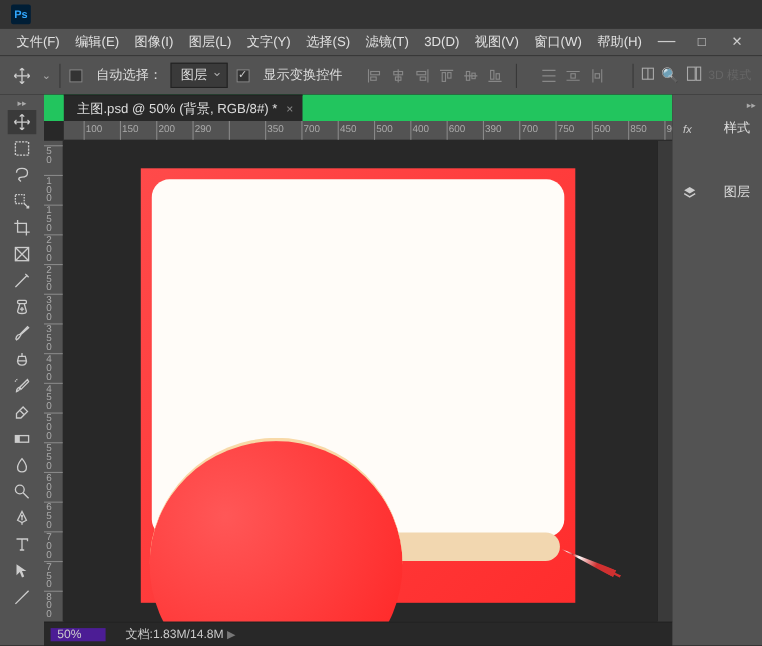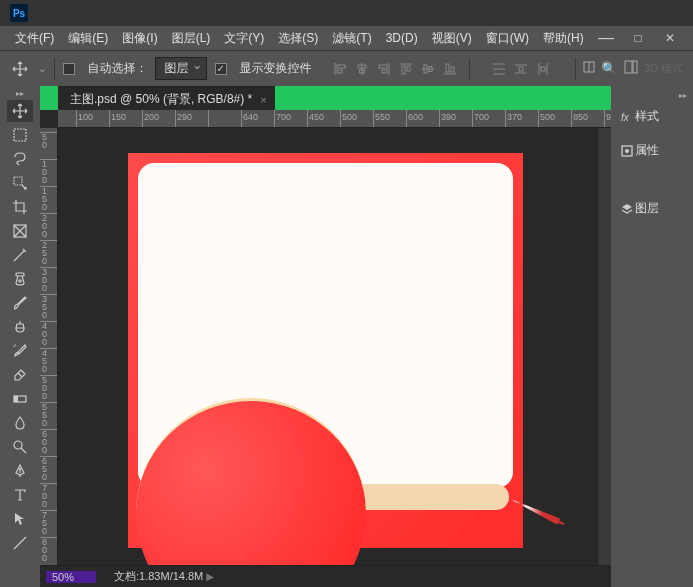--- a/index.html
+++ b/index.html
@@ -51,21 +51,21 @@
 .red-circle { position: absolute; left: 8px; bottom: -80px; width: 230px; height: 230px; border-radius: 50%; background: radial-gradient(circle at 30% 30%, #ff5757, #ff2020); border-top: 3px solid #f8d9a8; }
 .beige-bar { position: absolute; left: 118px; right: 14px; bottom: 38px; height: 26px; background: #f2d7b0; border-radius: 14px; }
 .arrow-annotation { position: absolute; right: 30px; bottom: 50px; width: 60px; height: 7px; background: linear-gradient(90deg, #d03030 0%, #fff 10%, #d03030 20%, #fff 30%, #d03030 60%, #d03030 100%); clip-path: polygon(0 50%, 90% 0, 90% 35%, 100% 35%, 100% 65%, 90% 65%, 90% 100%); transform: rotate(25deg); }
 .scrollbar-v { width: 14px; background: #3a3a3a; border-left: 1px solid #222; }
 .status-bar { height: 22px; background: #282828; border-top: 1px solid #222; display: flex; align-items: center; padding: 0 6px; gap: 18px; }
 .status-zoom { color: #ccc; font-size: 11px; padding: 0 6px; background: #4c1d95; min-width: 50px; }
 .status-doc { color: #ccc; font-size: 11px; }
 .status-arrow { color: #777; font-size: 10px; }
 .panels-right { width: 82px; background: #535353; display: flex; flex-direction: column; padding-top: 4px; }
 .panel-collapse { height: 10px; display: flex; align-items: center; justify-content: flex-end; padding-right: 6px; color: #aaa; font-size: 8px; cursor: pointer; }
-.panel-item { height: 34px; display: flex; align-items: center; padding: 0 8px; gap: 0; color: #ddd; font-size: 12px; cursor: pointer; border-bottom: 1px solid transparent; }
+.panel-item { height: 34px; display: flex; align-items: center; padding: 0 8px; gap: 23px; color: #ddd; font-size: 12px; cursor: pointer; border-bottom: 1px solid transparent; }
 .panel-spacer { height: 12px; }
 .panel-icon { width: 16px; height: 16px; display: flex; align-items: center; justify-content: center; }
 .panel-icon svg { width: 14px; height: 14px; }
 .panel-icon svg * { stroke: #ccc; fill: none; stroke-width: 1.3; }
 .panel-icon svg .filled { fill: #ccc; stroke: none; }
 </style>
 </head>
 <body>
 
 <div class="titlebar">
@@ -309,37 +309,37 @@
         <div class="ruler-label-h" style="left: 20px;">100</div>
         <div class="ruler-tick-h" style="left: 51px;"></div>
         <div class="ruler-label-h" style="left: 53px;">150</div>
         <div class="ruler-tick-h" style="left: 84px;"></div>
         <div class="ruler-label-h" style="left: 86px;">200</div>
         <div class="ruler-tick-h" style="left: 117px;"></div>
         <div class="ruler-label-h" style="left: 119px;">290</div>
         <div class="ruler-tick-h" style="left: 150px;"></div>
         <div class="ruler-label-h" style="left: 152px; margin-top: 47px;">300</div>
         <div class="ruler-tick-h" style="left: 183px;"></div>
-        <div class="ruler-label-h" style="left: 185px;">640</div>
+        <div class="ruler-label-h" style="left: 185px;">350</div>
         <div class="ruler-tick-h" style="left: 216px;"></div>
         <div class="ruler-label-h" style="left: 218px;">700</div>
         <div class="ruler-tick-h" style="left: 249px;"></div>
         <div class="ruler-label-h" style="left: 251px;">450</div>
         <div class="ruler-tick-h" style="left: 282px;"></div>
         <div class="ruler-label-h" style="left: 284px;">500</div>
         <div class="ruler-tick-h" style="left: 315px;"></div>
-        <div class="ruler-label-h" style="left: 317px;">550</div>
+        <div class="ruler-label-h" style="left: 317px;">400</div>
         <div class="ruler-tick-h" style="left: 348px;"></div>
         <div class="ruler-label-h" style="left: 350px;">600</div>
         <div class="ruler-tick-h" style="left: 381px;"></div>
         <div class="ruler-label-h" style="left: 383px;">390</div>
         <div class="ruler-tick-h" style="left: 414px;"></div>
         <div class="ruler-label-h" style="left: 416px;">700</div>
         <div class="ruler-tick-h" style="left: 447px;"></div>
-        <div class="ruler-label-h" style="left: 449px;">370</div>
+        <div class="ruler-label-h" style="left: 449px;">750</div>
         <div class="ruler-tick-h" style="left: 480px;"></div>
         <div class="ruler-label-h" style="left: 482px;">500</div>
         <div class="ruler-tick-h" style="left: 513px;"></div>
         <div class="ruler-label-h" style="left: 515px;">850</div>
         <div class="ruler-tick-h" style="left: 546px;"></div>
         <div class="ruler-label-h" style="left: 548px;">90</div>
       </div>
     <div class="canvas-row">
       <div class="ruler-v" id="rulerV">
           <div class="ruler-tick-v" style="top: 4px;"></div>
@@ -459,29 +459,20 @@
 
   <div class="panels-right">
     <div class="panel-collapse">▸▸</div>
     <div class="panel-item">
       <span class="panel-icon">
           <svg viewBox="0 0 14 14">
             <text x="1" y="11" font-size="10" class="filled" style="font-style:italic">fx</text>
           </svg>
         </span>
       <span>样式</span>
-    </div>
-    <div class="panel-item">
-      <span class="panel-icon">
-          <svg viewBox="0 0 14 14">
-            <rect x="2" y="2" width="10" height="10"></rect>
-            <circle cx="7" cy="7" r="2" class="filled"></circle>
-          </svg>
-        </span>
-      <span>属性</span>
     </div>
     <div class="panel-spacer"></div>
     <div class="panel-spacer"></div>
     <div class="panel-item">
       <span class="panel-icon">
           <svg viewBox="0 0 14 14">
             <path d="M7 2 L12 5 L7 8 L2 5 Z" class="filled"></path>
             <path d="M2 8 L7 11 L12 8"></path>
           </svg>
         </span>

